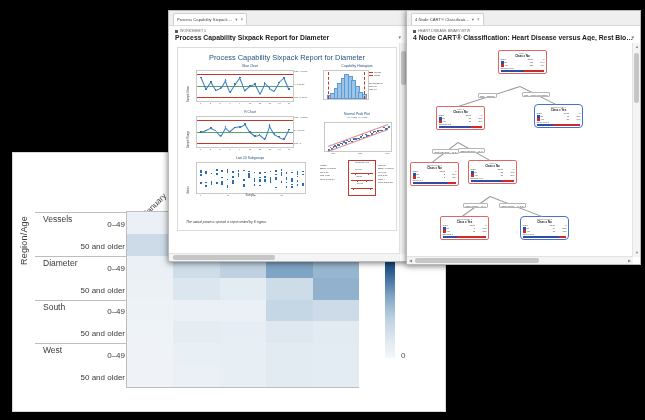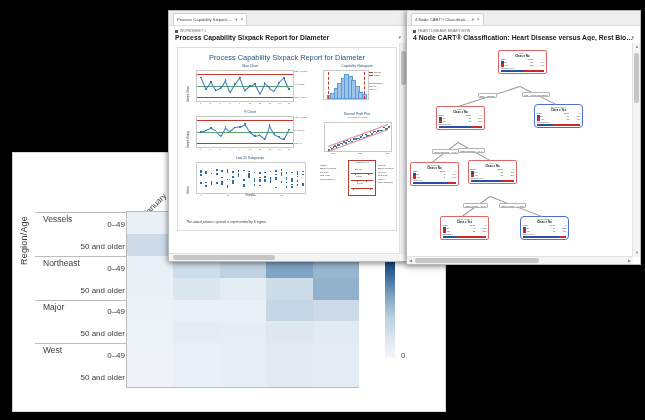--- a/index.html
+++ b/index.html
@@ -113,26 +113,26 @@
 <div class="panel" id="heatmap-panel">
   <div id="heatmap-inner">
     <div class="hm-ylabel">Region/Age</div>
     <div id="hm-rowlabels">
         <div class="hm-group" style="top: 59px; height: 43.75px;">
           <div class="gname">Vessels</div>
           <div class="hm-sub" style="top: 6.9375px;">0–49</div>
           <div class="hm-sub" style="top: 28.8125px;">50 and older</div>
         </div>
         <div class="hm-group" style="top: 102.75px; height: 43.75px;">
-          <div class="gname">Northeast</div>
+          <div class="gname">Diameter</div>
           <div class="hm-sub" style="top: 6.9375px;">0–49</div>
           <div class="hm-sub" style="top: 28.8125px;">50 and older</div>
         </div>
         <div class="hm-group" style="top: 146.5px; height: 43.75px;">
-          <div class="gname">Major</div>
+          <div class="gname">South</div>
           <div class="hm-sub" style="top: 6.9375px;">0–49</div>
           <div class="hm-sub" style="top: 28.8125px;">50 and older</div>
         </div>
         <div class="hm-group" style="top: 190.25px; height: 43.75px;">
           <div class="gname">West</div>
           <div class="hm-sub" style="top: 6.9375px;">0–49</div>
           <div class="hm-sub" style="top: 28.8125px;">50 and older</div>
         </div>
       </div>
     <div id="hm-collabels">

